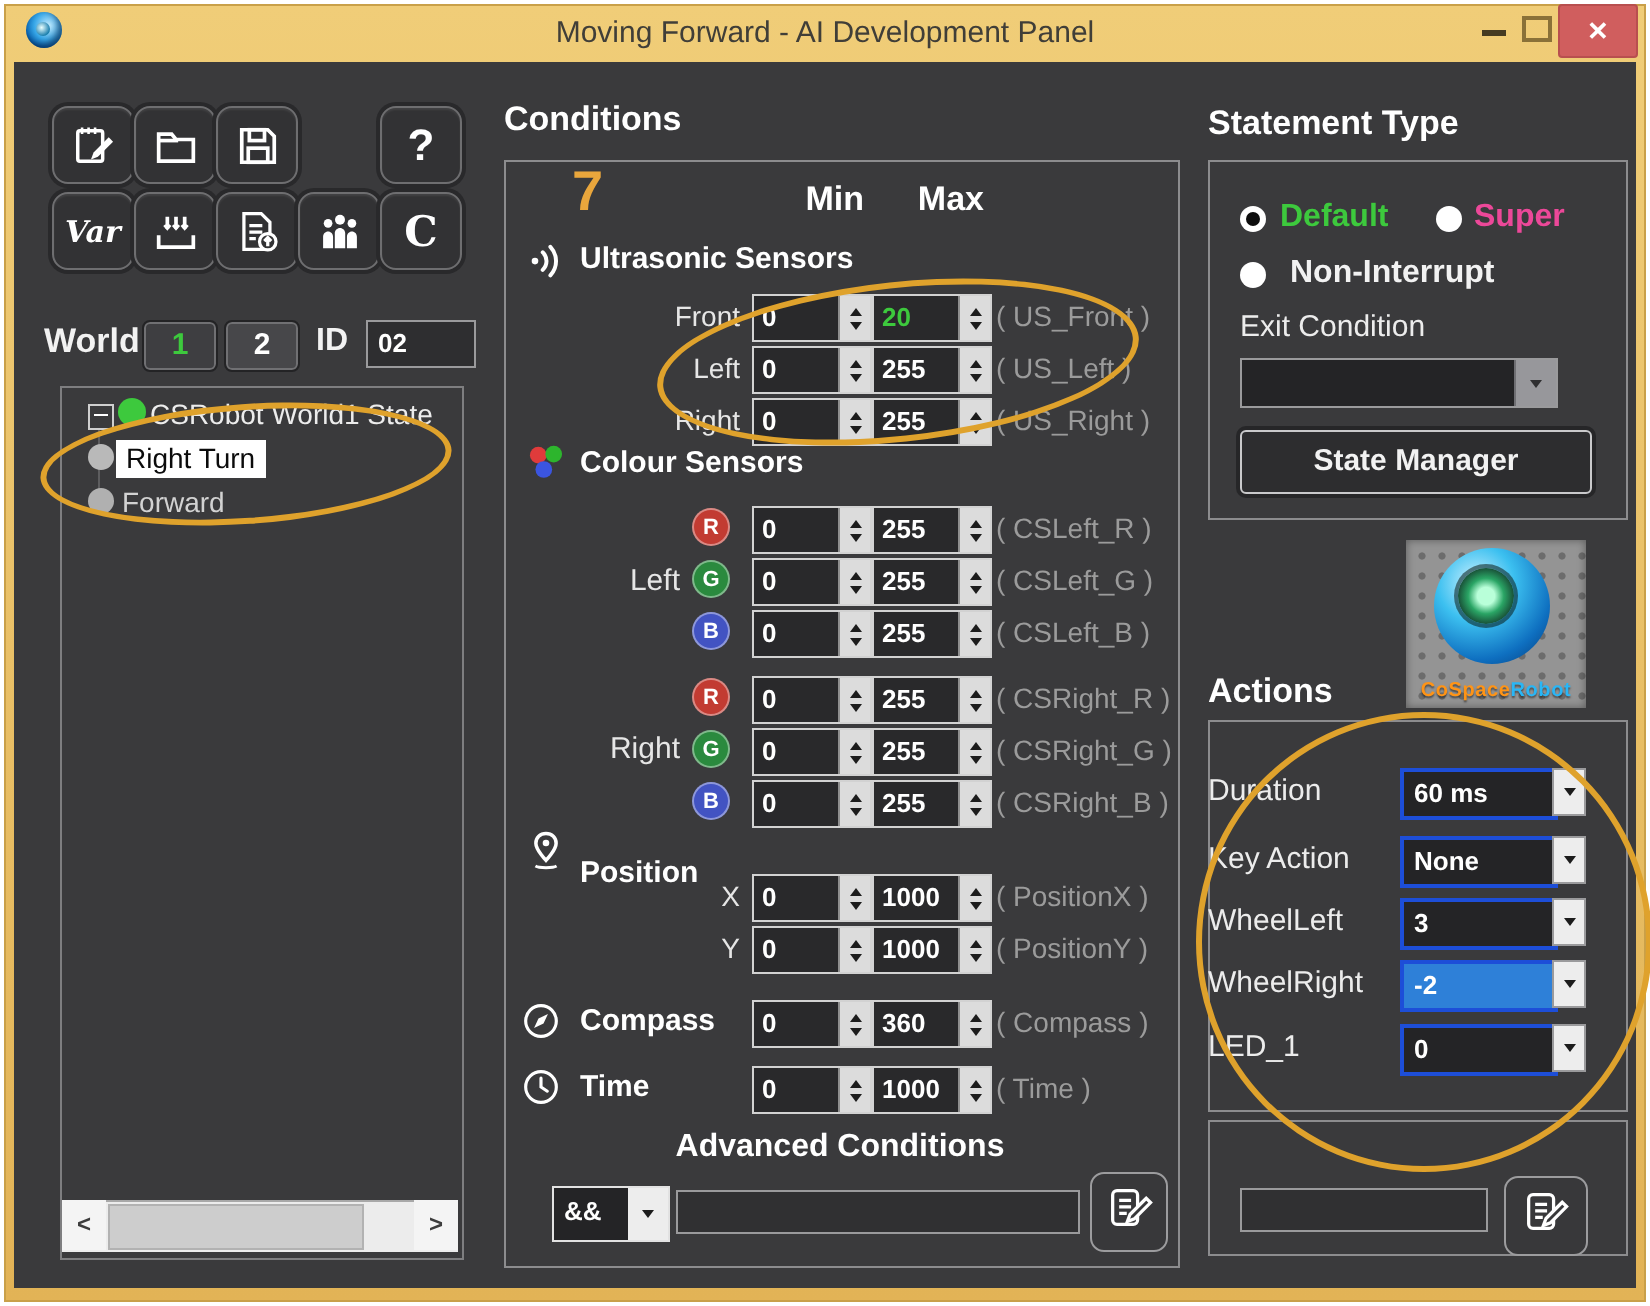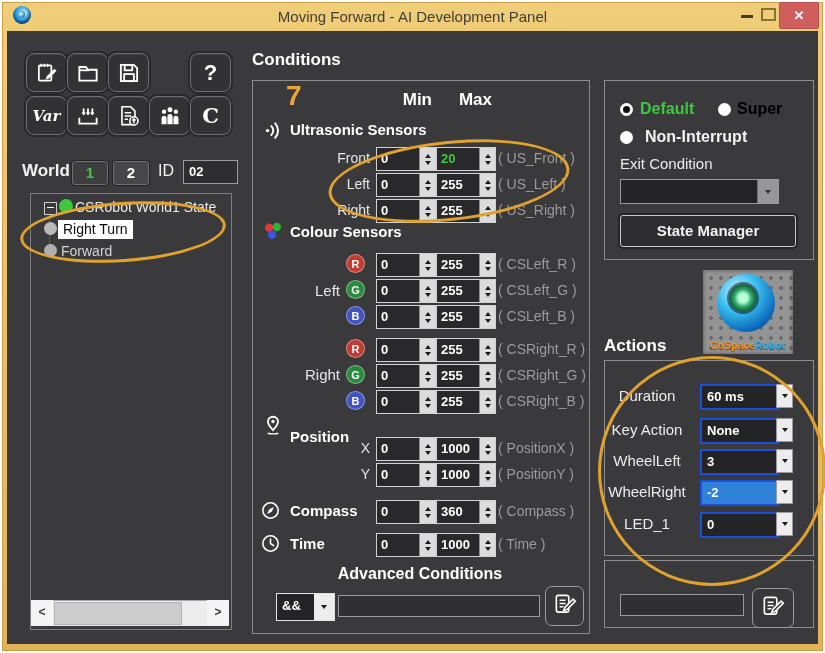--- a/index.html
+++ b/index.html
@@ -16,21 +16,21 @@
   .win-close{position:absolute;left:779px;top:2px;width:38px;height:25px;background:#d05e5e;border:1px solid #b84f4f;border-radius:2px;color:#fff;font-size:13px;font-weight:bold;text-align:center;line-height:25px;cursor:pointer;}
   
   .tbtn{position:absolute;width:39px;height:37px;background:#323234;border:1px solid #6e6e70;border-radius:8px;box-shadow:0 0 0 2px #29292b,inset 0 1px 1px rgba(255,255,255,.08);display:flex;align-items:center;justify-content:center;color:#fff;cursor:pointer;}
   .tbtn svg{display:block;}
   .tbtn.help{font-size:22px;font-weight:bold;}
   .tbtn.var{font-style:italic;font-family:"DejaVu Serif",serif;font-size:15px;font-weight:bold;text-align:center;}
   .tbtn.cbtn{font-family:"DejaVu Serif",serif;font-size:21px;font-weight:bold;}
   
   .wlabel{position:absolute;left:22px;top:161px;font-size:17px;font-weight:bold;color:#f2f2f2;}
   .wbtn{position:absolute;width:36px;height:24px;top:160px;background:#47474a;border:1px solid #232325;box-shadow:inset 0 0 0 1px #707073;border-radius:4px;text-align:center;line-height:24px;font-weight:bold;font-size:15px;cursor:pointer;}
-  .idlabel{position:absolute;left:158px;top:162px;font-size:16px;font-weight:normal;color:#f2f2f2;}
+  .idlabel{position:absolute;left:158px;top:162px;font-size:16px;font-weight:bold;color:#f2f2f2;}
   .idfield{position:absolute;left:183px;top:160px;width:48px;height:22px;background:#2e2e30;border:1px solid #9a9a9c;color:#fff;font-weight:bold;font-size:13px;line-height:22px;padding-left:5px;box-sizing:content-box;}
   
   .treebox{position:absolute;left:30px;top:193px;width:200px;height:435px;border:1px solid #7e7e80;background:#3a3a3c;}
   .tline{position:absolute;background:#5d5d5f;}
   .expander{position:absolute;left:44px;top:202px;width:11px;height:11px;border:1px solid #cfcfcf;background:#3a3a3c;cursor:pointer;}
   .expander::after{content:"";position:absolute;left:2px;top:4px;width:7px;height:1px;background:#fff;}
   .tcircle{position:absolute;border-radius:50%;}
   .troot-text{position:absolute;left:75px;top:199px;font-size:14px;color:#ececec;white-space:nowrap;cursor:pointer;}
   .tsel{position:absolute;left:58px;top:220px;background:#fff;color:#0b0b0b;font-size:14px;padding:1px 5px 2px 5px;cursor:pointer;}
   .titem{position:absolute;left:61px;top:243px;font-size:14px;color:#d2d2d2;cursor:pointer;}
@@ -75,21 +75,21 @@
   .dropdown .v{background:#242426;color:#fff;font-size:13px;font-weight:bold;line-height:21px;padding-left:5px;box-sizing:border-box;}
   .dropdown .b{width:20px;background:#97979b;border-left:1px solid #6f6f73;display:flex;align-items:center;justify-content:center;}
   .statebtn{position:absolute;left:620px;top:215px;width:174px;height:30px;background:#2d2d2f;border:1px solid #c9c9cb;border-radius:3px;box-shadow:0 0 0 2px #262628;color:#f2f2f2;font-size:15px;font-weight:bold;text-align:center;line-height:30px;cursor:pointer;}
   
   .logo{position:absolute;left:703px;top:270px;width:90px;height:84px;background-color:#949494;background-image:radial-gradient(circle,#6c6c6c 1.6px,rgba(0,0,0,0) 2px);background-size:10px 10px;background-position:3px 3px;box-shadow:inset 0 0 4px rgba(0,0,0,.4);}
   .sphere{position:absolute;left:14px;top:4px;width:58px;height:58px;border-radius:50%;background:radial-gradient(circle at 36% 30%,#cdf2ff,#3cc0f0 35%,#0e6fc0 70%,#063e7e 96%);}
   .eye{position:absolute;left:26px;top:14px;width:28px;height:28px;border-radius:50%;background:radial-gradient(circle,#b9ffd9 0 22%,#2aa565 45%,#14392b 78%,#0b1d16);box-shadow:0 0 0 2px rgba(10,25,20,.55);}
   .logotext{position:absolute;left:0;right:0;bottom:3px;text-align:center;font-size:10px;font-weight:bold;letter-spacing:.3px;}
   .lt1{color:#ff9416;text-shadow:0 1px 1px rgba(0,0,0,.5);} .lt2{color:#29b6f6;text-shadow:0 1px 1px rgba(0,0,0,.5);}
   
-  .alabel{position:absolute;left:604px;width:86px;text-align:center;font-size:15px;color:#ececec;}
+  .alabel{position:absolute;left:604px;width:86px;text-align:left;font-size:15px;color:#ececec;}
   .aval{position:absolute;left:700px;width:70px;height:22px;background:#242426;border:2px solid #1d4ed8;color:#fff;font-size:13px;font-weight:bold;line-height:22px;padding-left:5px;cursor:pointer;box-sizing:content-box;}
   .aval.hl{background:#2e80d8;}
   .abtn{position:absolute;left:776px;width:17px;height:24px;background:#ededed;border:1px solid #9a9a9c;display:flex;align-items:center;justify-content:center;box-sizing:border-box;cursor:pointer;}
   .adva-title{position:absolute;left:604px;top:566px;width:208px;text-align:center;font-size:16px;font-weight:bold;color:#fff;}
   
   .annot{position:absolute;border:3px solid #dfa22c;border-radius:50%;pointer-events:none;z-index:50;}
 </style>
 </head>
 <body>
 
@@ -475,25 +475,26 @@
     </div>
   <div class="expr" style="left:338px;top:595px;width:200px;height:20px"></div>
   <div class="editbtn" style="left:545px;top:586px">
     <span><svg width="26" height="26" viewBox="0 0 24 24" fill="none" stroke="#fff" stroke-width="1.5">
           <rect x="4" y="4" width="11.5" height="15.5" rx="2"></rect>
           <path d="M7 8.5h5.5M7 11.5h5.5M7 14.5h3.5"></path>
           <path d="M19.5 7.5l-7.5 7.5-1.2 3.2 3.2-1.2 7.5-7.5z" fill="#38383a"></path>
         </svg></span>
   </div>
 
+  <div class="sec-title" style="left:604px;top:52px">Statement Type</div>
   <div class="panel" style="left:604px;top:80px;width:208px;height:178px"></div>
   <span class="radio sel" style="left:620px;top:103px"></span>
   <span class="rlabel" style="left:640px;top:100px;color:#3dc93d">Default</span>
   <span class="radio" style="left:718px;top:103px"></span>
-  <span class="rlabel" style="left:737px;top:100px;color:#000000">Super</span>
+  <span class="rlabel" style="left:737px;top:100px;color:#ec4899">Super</span>
   <span class="radio" style="left:620px;top:131px"></span>
   <span class="rlabel" style="left:645px;top:128px;color:#f2f2f2">Non-Interrupt</span>
   <span class="exitlabel">Exit Condition</span>
   <div class="dropdown" style="left:620px;top:179px;height:23px">
       <span class="v" style="width:136px"></span>
       <span class="b">
         <i class="ad" style="border-top-color:#2f2f31"></i>
       </span>
     </div>
   <div class="statebtn">State Manager</div>

